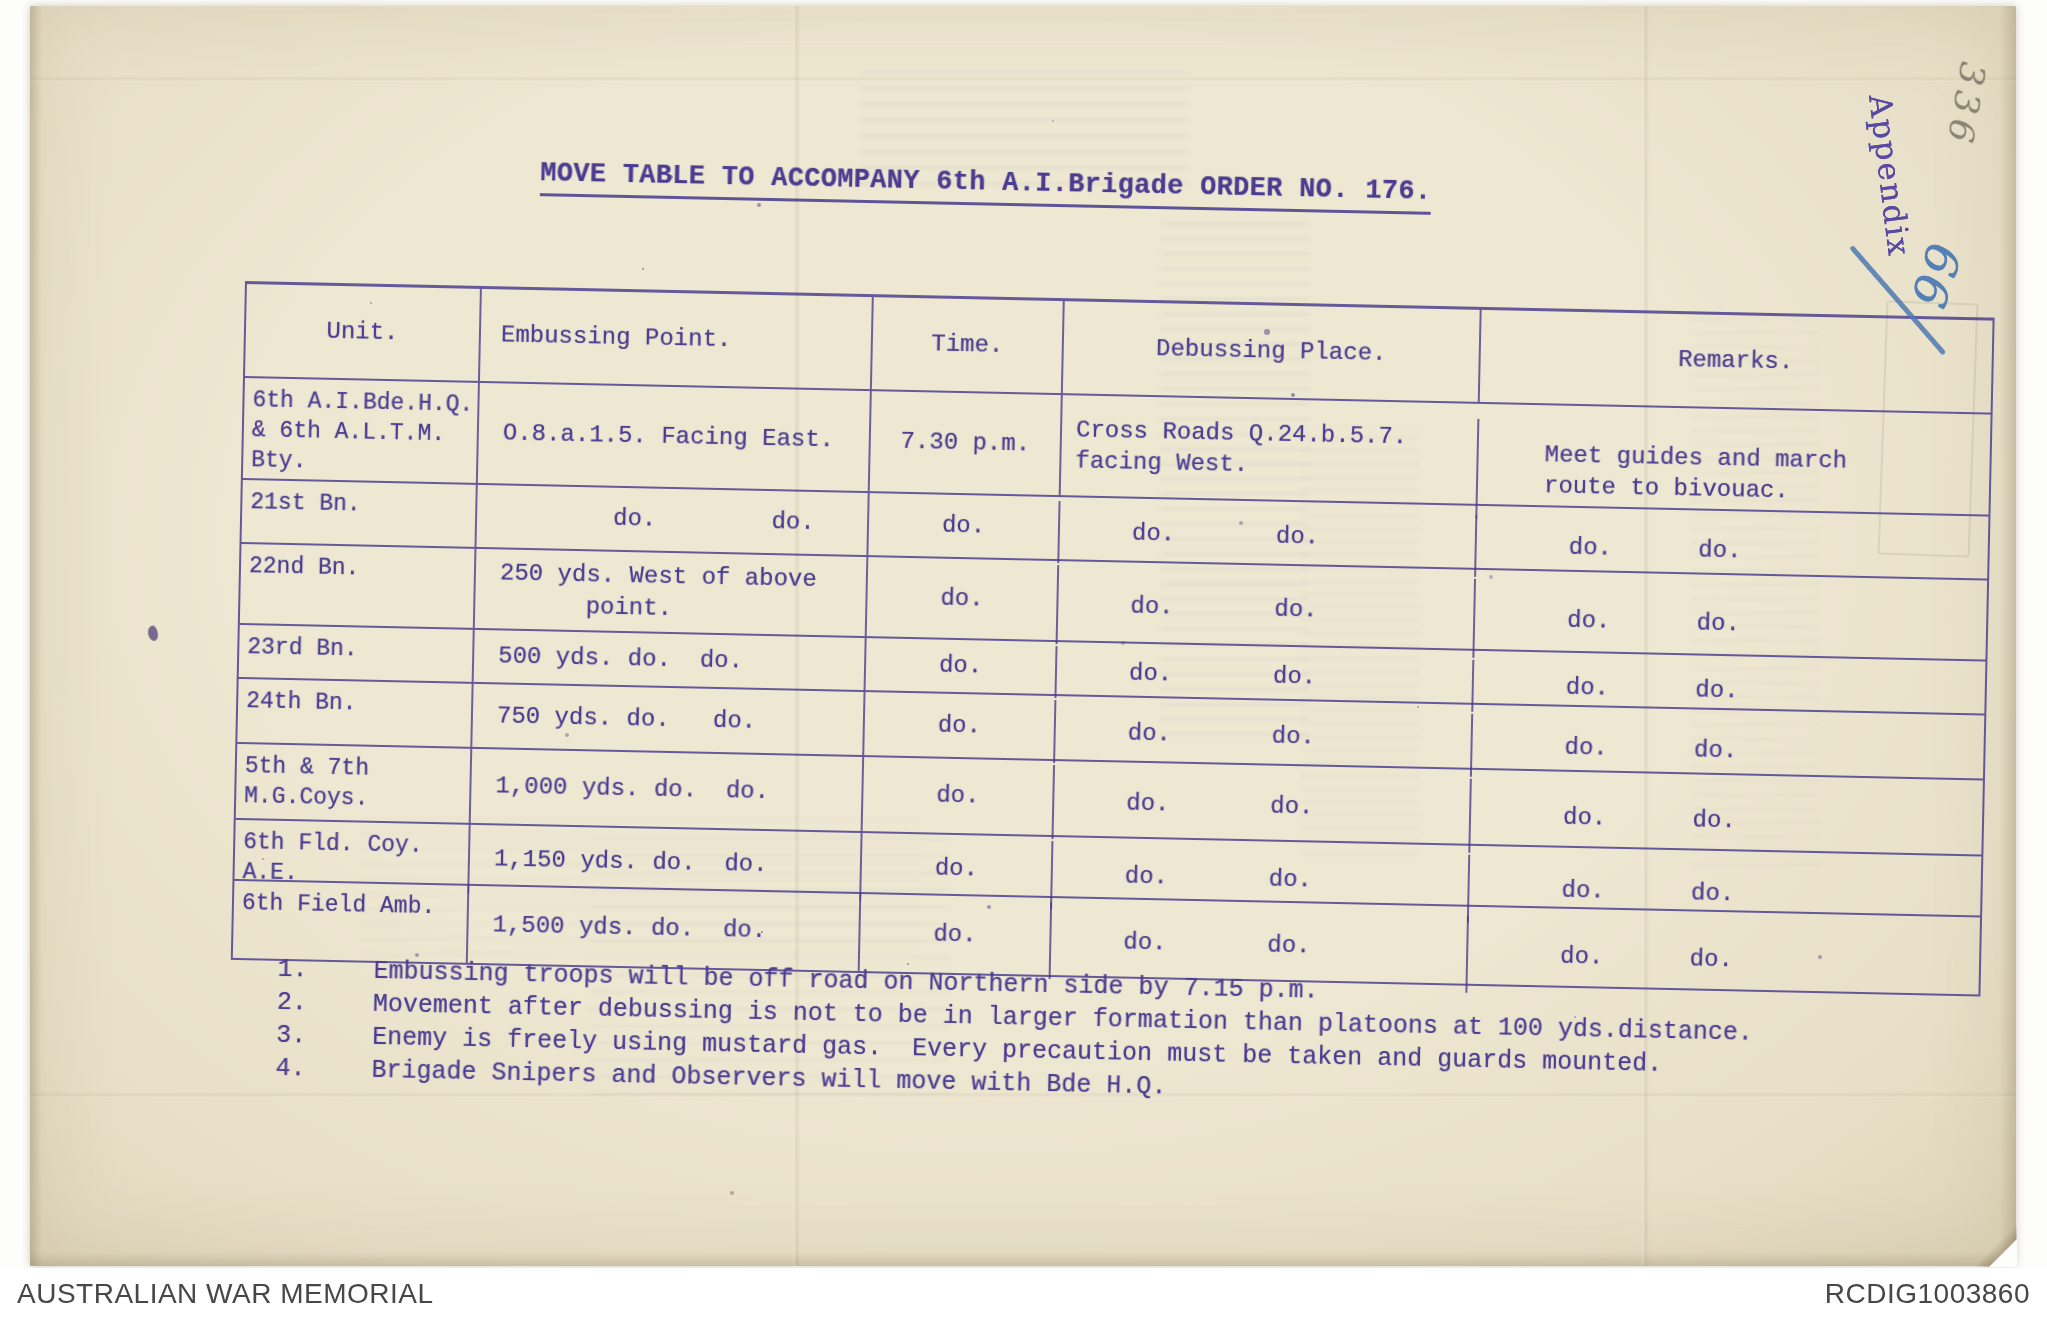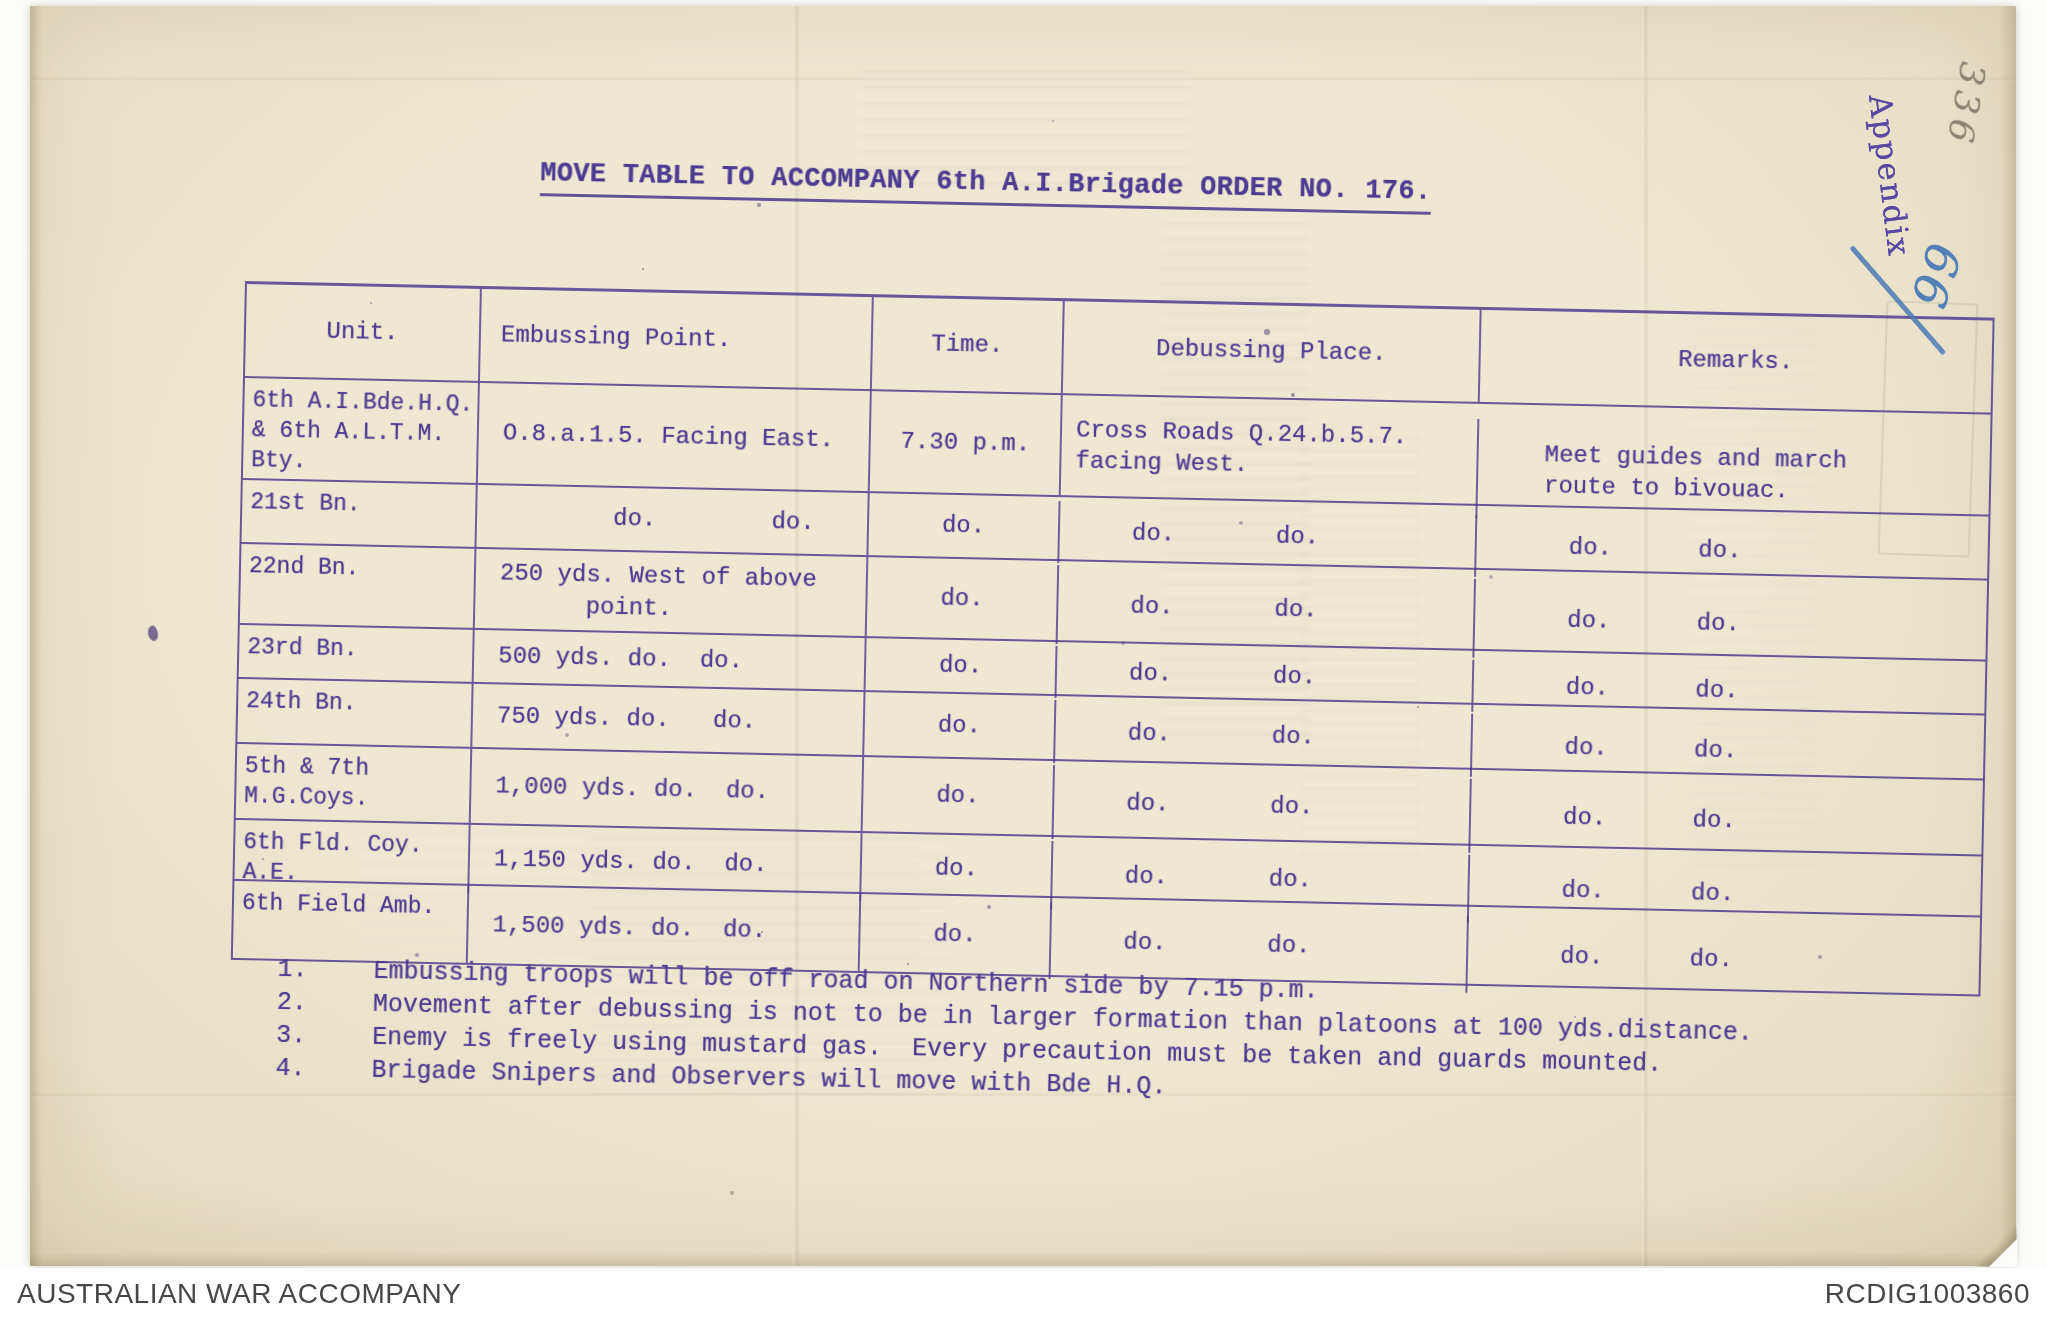--- a/index.html
+++ b/index.html
@@ -243,16 +243,16 @@
 
     <div class="hw hw-appendix">Appendix</div>
     <div class="hw hw-336">336</div>
     <div class="hw hw-66">66</div>
     <div class="hw-66-stroke"></div>
 
     <div class="tear"></div>
   </div>
 
   <div class="footer">
-    <span>AUSTRALIAN WAR ACCOMPANY</span>
+    <span>AUSTRALIAN WAR MEMORIAL</span>
     <span>RCDIG1003860</span>
   </div>
 </div>
 
 </body></html>

